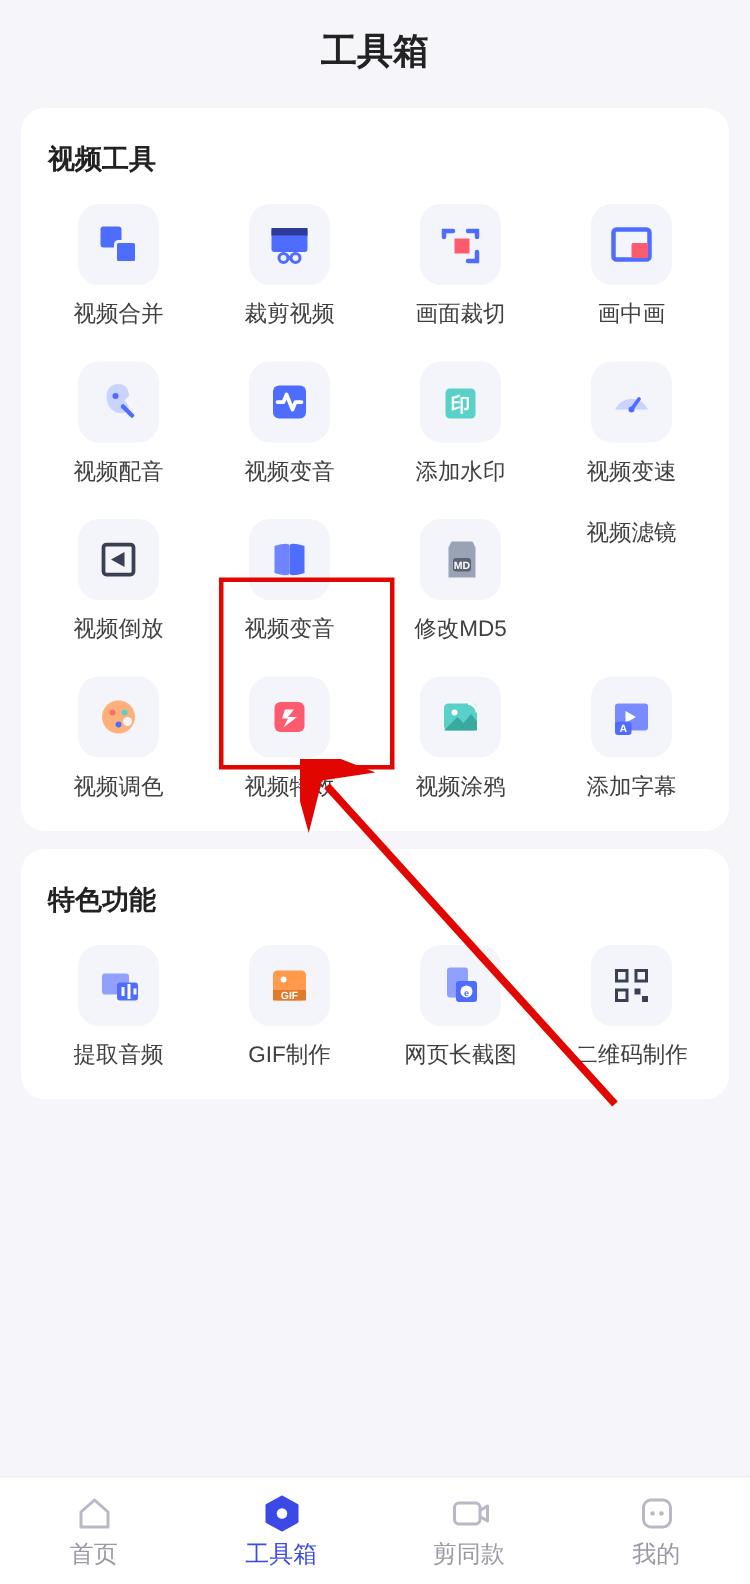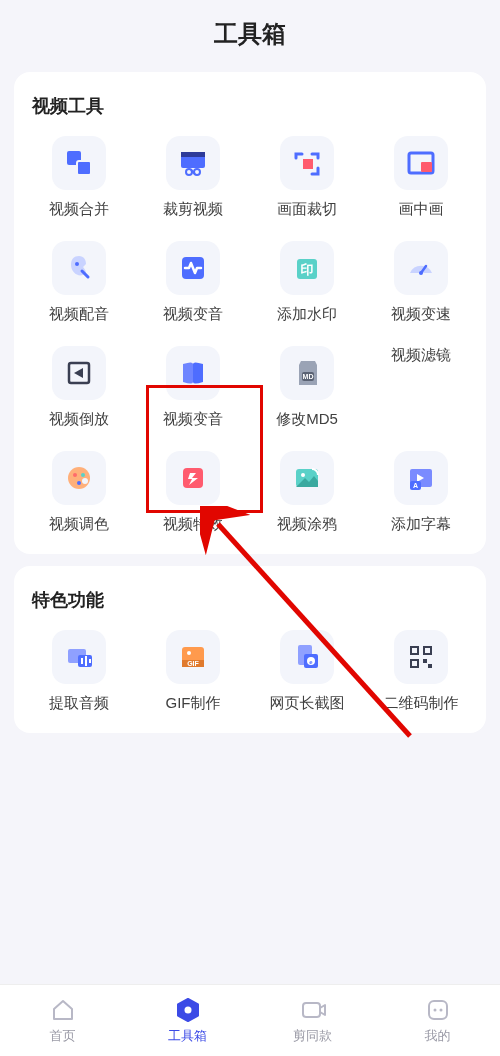--- a/index.html
+++ b/index.html
@@ -88,21 +88,21 @@
   .tab {
     flex: 1;
     display: flex;
     flex-direction: column;
     align-items: center;
     justify-content: center;
     gap: 3px;
     cursor: pointer;
   }
   .tab-label {
-    font-size: 13px;
+    font-size: 16px;
     color: #9a9aa6;
     text-align: center;
   }
   .tab.active .tab-label { color: #3b4ae6; }
   .tab svg { display:block; }
 </style>
 </head>
 <body>
 
 <div class="page-title">工具箱</div>

